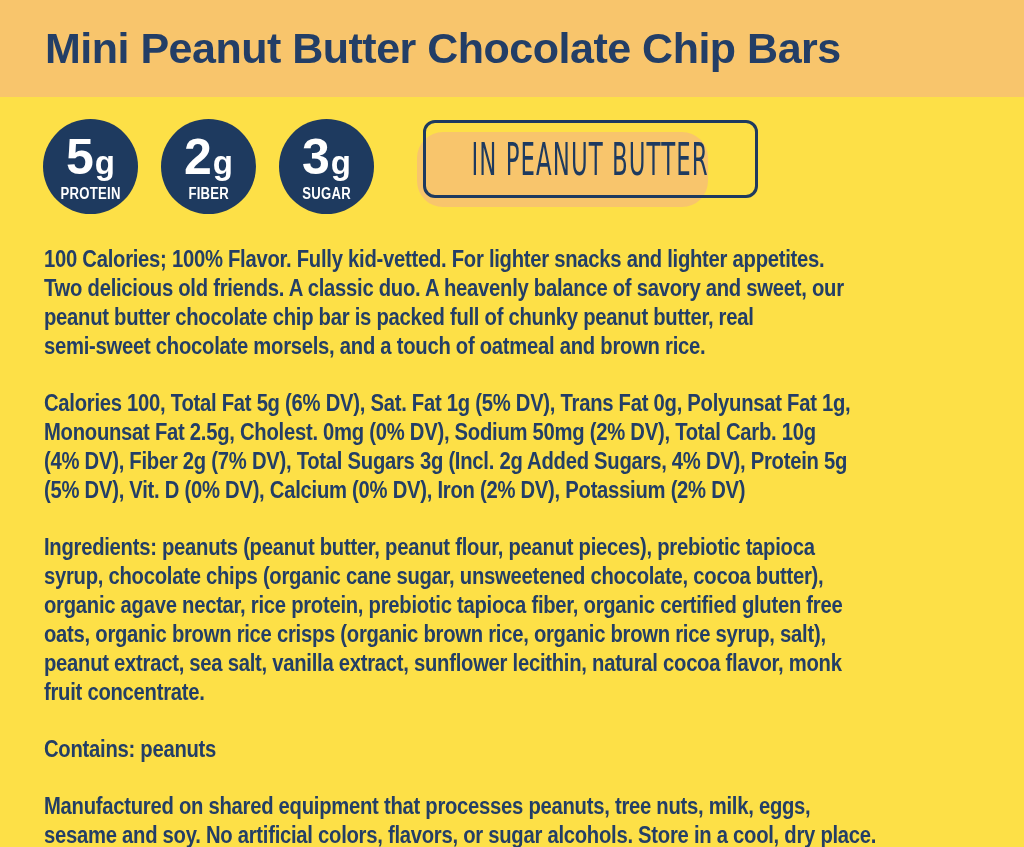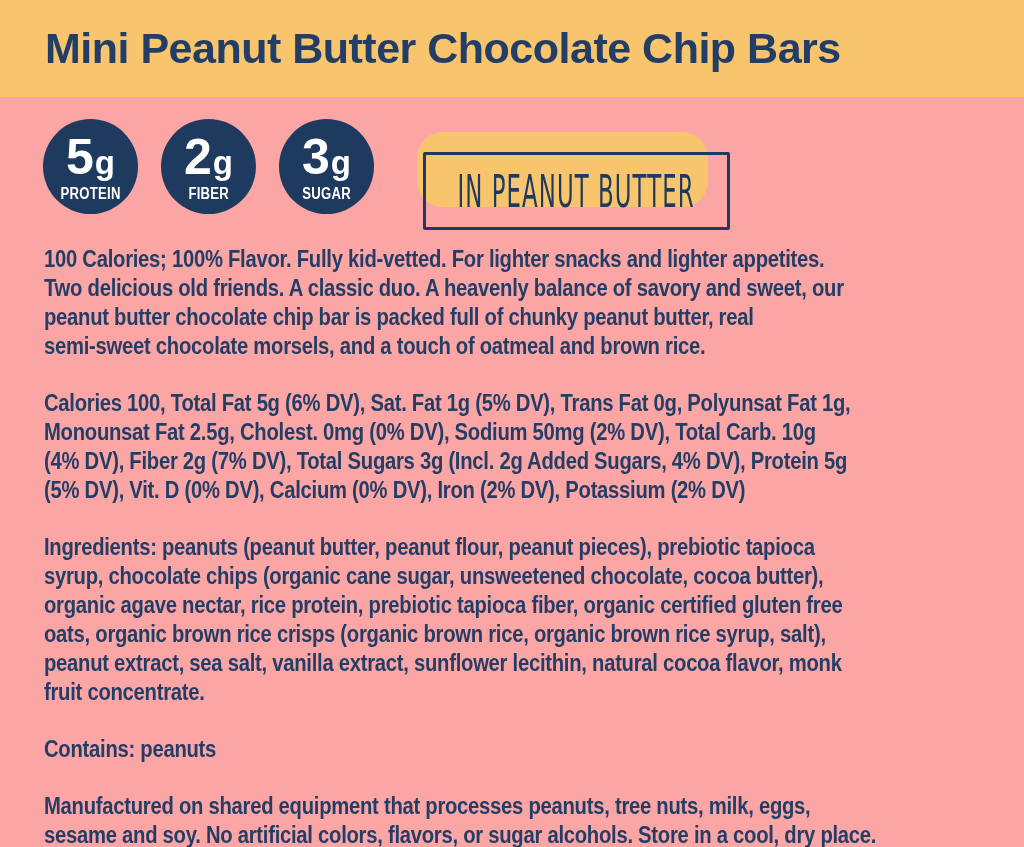--- a/index.html
+++ b/index.html
@@ -1,21 +1,21 @@
 <!DOCTYPE html>
 <html><head>
 <meta charset="utf-8">
 <style>
   * { box-sizing: border-box; }
   html, body { margin: 0; padding: 0; background: #ffffff; }
   body {
     width: 1024px; height: 847px; overflow: hidden;
     font-family: "Liberation Sans", sans-serif;
   }
-  .page { width: 1024px; height: 847px; background: #fca5a5; }
+  .page { width: 1024px; height: 847px; background: #fde047; }
 
   
   .banner {
     width: 1024px; height: 97px;
     background: #F8C56C;
     display: flex; align-items: center;
     padding-left: 45px;
   }
   .banner h1 {
     margin: 0;
@@ -59,25 +59,24 @@
     margin-left: 20px;
     flex: 0 0 auto;
   }
   .tag-fill {
     position: absolute; left: 0; top: 13px;
     width: 291px; height: 75px;
     background: #F8C56C; border-radius: 26px;
   }
   .tag-outline {
     position: absolute; left: 6px; top: 1px;
-    width: 307px; height: 78px;
-    border: 3.5px solid #1E3A5F; border-radius: 2px;
+    width: 335px; height: 78px;
+    border: 3.5px solid #1E3A5F; border-radius: 12px;
     display: flex; align-items: center; justify-content: center;
     background: transparent;
-    margin-top: 32px;
   }
   .tag-text {
     font-family: "DejaVu Sans", sans-serif;
     font-size: 44px; font-weight: normal;
     color: #1E3A5F;
     letter-spacing: 2px;
     white-space: nowrap;
     transform: scaleX(0.52) scaleY(1.02);
   }
 

